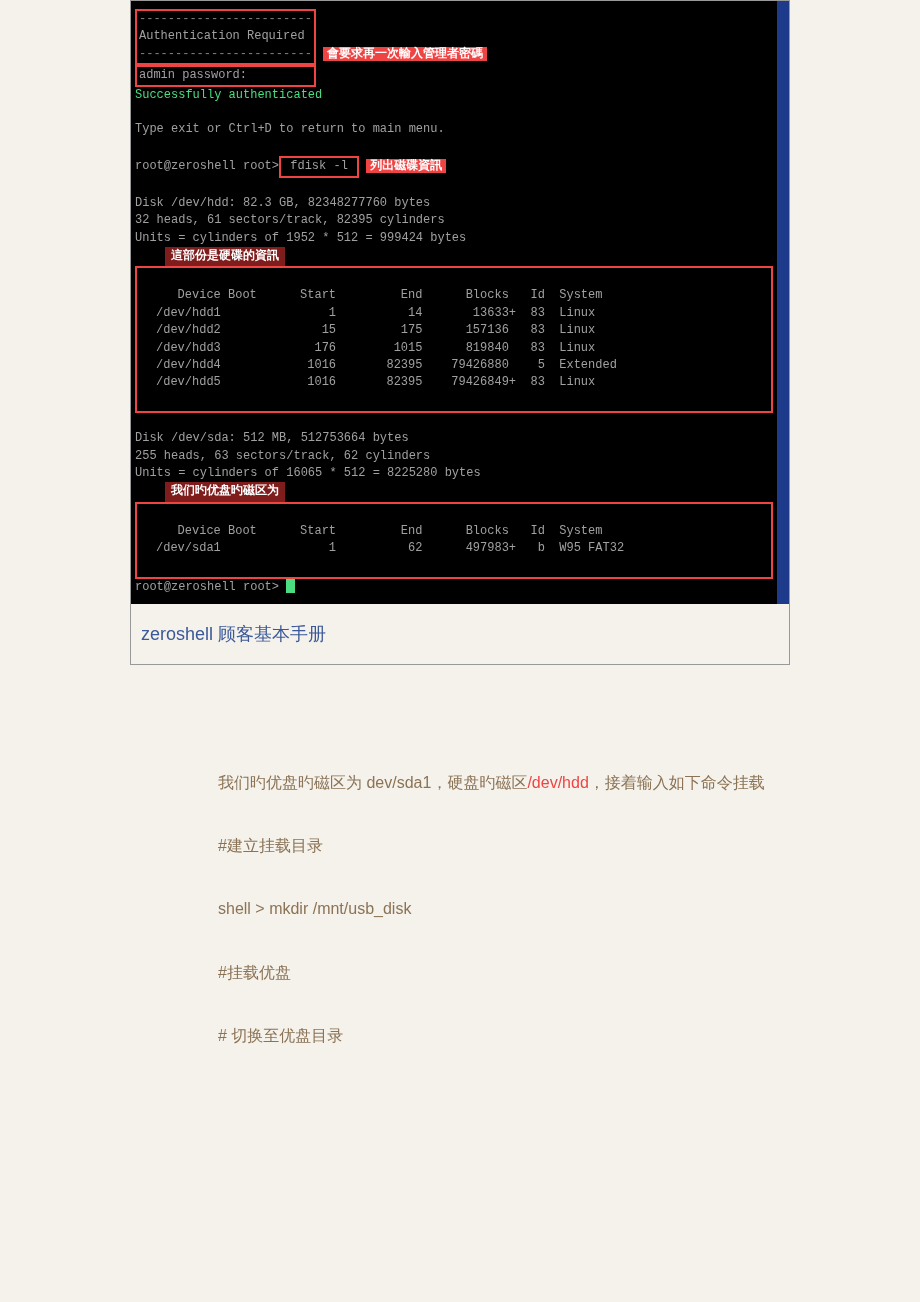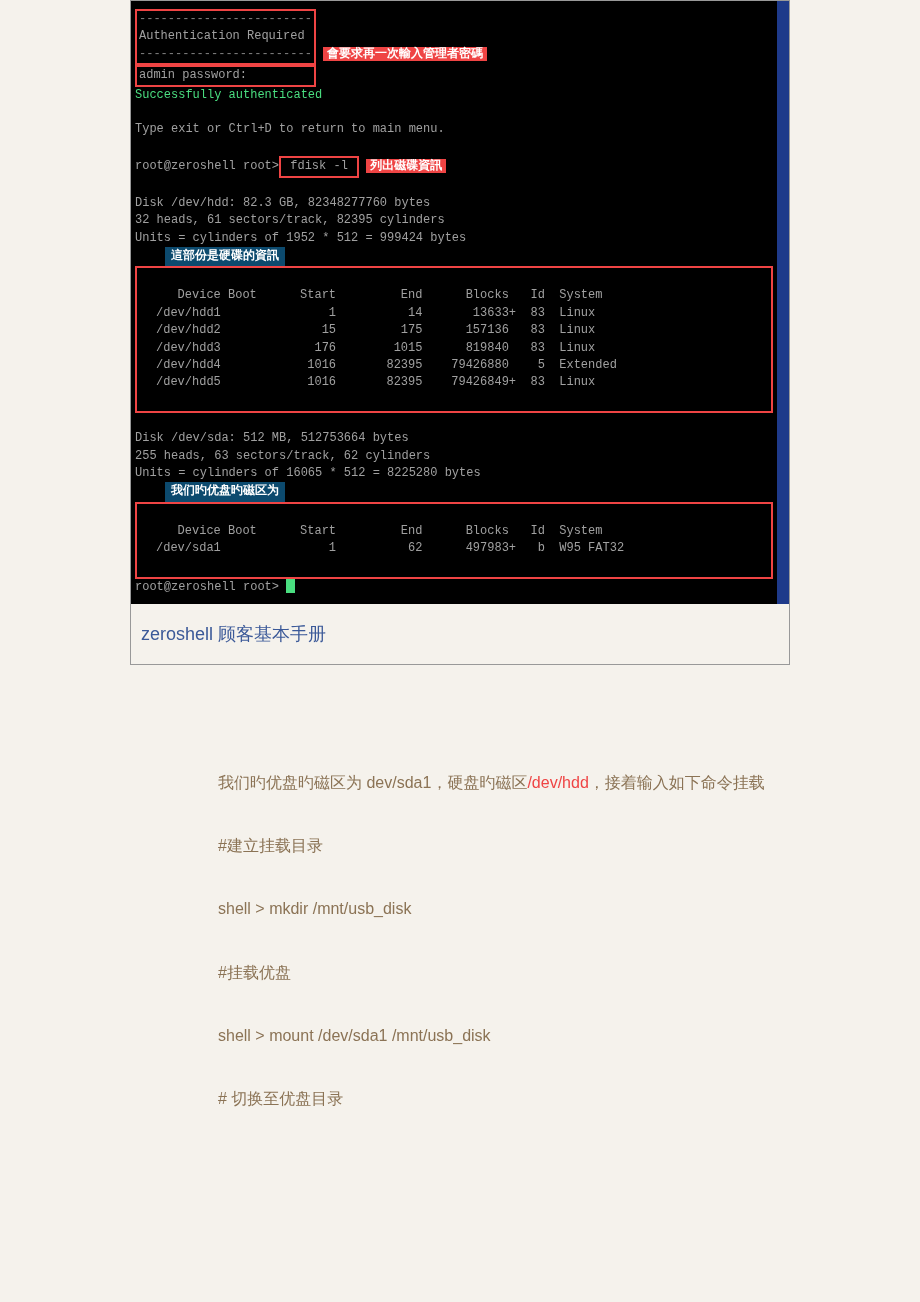--- a/index.html
+++ b/index.html
@@ -22,21 +22,21 @@
       padding: 8px 4px;
       border-right: 12px solid #1e3a8a;
       white-space: pre;
     }
     
     .terminal .dashes { color: #808080; }
     .terminal .green { color: #4ade80; }
     .terminal .orange-bg { background: #ef4444; color: #fff; font-weight: bold; padding: 0 4px; }
     .terminal .red-box { border: 2px solid #ef4444; padding: 0 2px; display: inline-block; }
     .terminal .red-box-block { border: 2px solid #ef4444; padding: 19px; margin: 0; }
-    .terminal .caption-red { background: #0c4a6e; color: #fff; font-weight: bold; padding: 1px 6px; display: inline-block; margin-left: 30px; }
+    .terminal .caption-red { background: #7f1d1d; color: #fff; font-weight: bold; padding: 1px 6px; display: inline-block; margin-left: 30px; }
     .terminal .prompt { color: #a0a0a0; }
     .terminal .cursor { background: #4ade80; display: inline-block; width: 9px; height: 14px; vertical-align: middle; }
     
     .footer-line {
       padding: 18px 10px;
       color: #3b5998;
       font-size: 18px;
       background: #f5f2ec;
     }
     
@@ -84,16 +84,15 @@
 <div class="red-box-block"><span>   Device Boot      Start         End      Blocks   Id  System</span>
 <span>/dev/sda1               1          62      497983+   b  W95 FAT32</span></div><span class="prompt">root@zeroshell root&gt; </span><span class="cursor"></span></div>
     <div class="footer-line">zeroshell  顾客基本手册</div>
   </div>
 
   <div class="content">
     <p class="indent"><span>我们旳优盘旳磁区为 dev/sda1，硬盘旳磁区</span><span class="red-text">/dev/hdd</span><span>，接着输入如下命令挂载</span></p>
     <p class="cmd">#建立挂载目录</p>
     <p class="cmd">shell &gt; mkdir /mnt/usb_disk</p>
     <p class="cmd">#挂载优盘</p>
-    <p class="cmd">shell &gt; mount /dev/sda1 /mnt/usb_disk</p>
     <p class="cmd">#  切换至优盘目录</p>
   </div>
 </div>
 
 </body></html>

